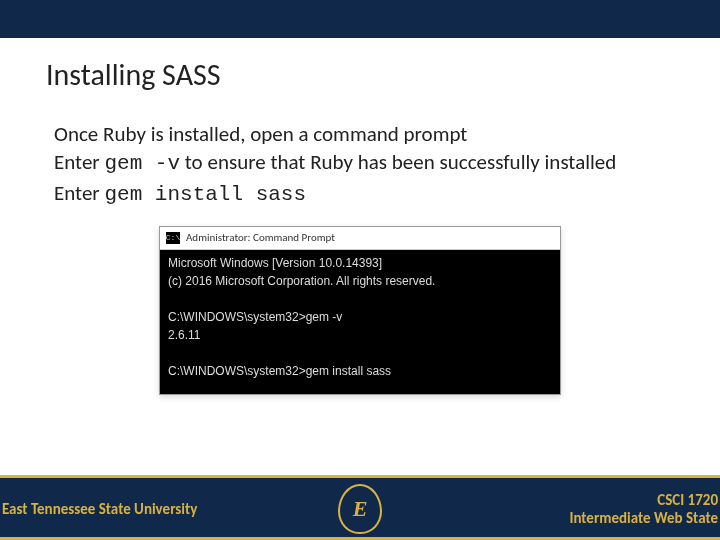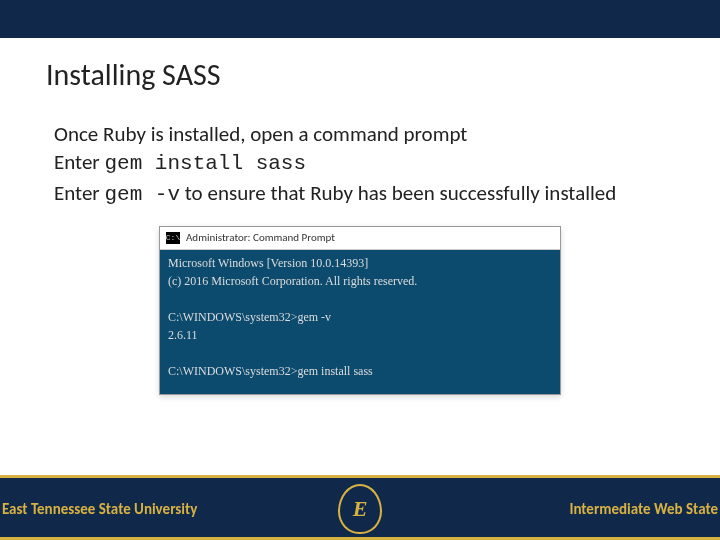--- a/index.html
+++ b/index.html
@@ -5,42 +5,42 @@
 html,body{margin:0;padding:0}
 body{width:720px;height:540px;background:#fff;font-family:Calibri,"Segoe UI",Arial,sans-serif;color:#222;position:relative}
 .top-bar{height:38px;background:#10294a}
 .content{padding:18px 46px 13px 46px}
 h1{font-size:30px;font-weight:400;margin:0 0 28px 0;color:#222}
 .body-text{font-size:21px;line-height:1.25;margin:0 0 2px 8px}
 .mono{font-family:"Courier New",monospace}
 .cmd-window{width:400px;margin:18px auto 0 auto;border:1px solid #999;background:#fff;box-shadow:0 2px 6px rgba(0,0,0,.15)}
 .cmd-title{height:22px;background:#fff;border-bottom:1px solid #ccc;display:flex;align-items:center;padding:0 6px;font-size:11px;color:#333}
 .cmd-icon{width:14px;height:12px;background:#000;color:#ccc;font-size:8px;display:flex;align-items:center;justify-content:center;margin-right:6px;font-family:"Courier New",monospace}
-.cmd-body{background:#0c4a6e;color:#ddd;font-family:Liberation Serif, serif;font-size:12px;line-height:1.5;padding:4px 8px 14px 8px;white-space:pre}
+.cmd-body{background:#000000;color:#ddd;font-family:Liberation Sans, sans-serif;font-size:12px;line-height:1.5;padding:4px 8px 14px 8px;white-space:pre}
 .footer{position:absolute;left:0;right:0;bottom:0;height:62px;background:#10294a;border-top:3px solid #d8b143;display:flex;align-items:center;justify-content:space-between;padding:0 2px;color:#d8b143}
 .footer-left{font-size:15px;line-height:1.2}
 .footer-left .l1{font-weight:600}
 .footer-right{text-align:right;font-size:15px;line-height:1.2;font-weight:600}
 .logo{width:40px;height:46px;background:#10294a;border:2px solid #d8b143;border-radius:50% 50% 48% 48%/55% 55% 45% 45%;display:flex;align-items:center;justify-content:center;color:#d8b143;font-family:Georgia,serif;font-weight:700;font-size:22px;font-style:italic;position:absolute;left:50%;transform:translateX(-50%)}
 .bottom-gold{position:absolute;left:0;right:0;bottom:0;height:3px;background:#d8b143}
 </style>
 </head>
 <body>
 
 <div class="top-bar"></div>
 
 <div class="content">
   <h1>Installing SASS</h1>
 
   <p class="body-text">Once Ruby is installed, open a command prompt</p>
   <p class="body-text">
-    <span>Enter </span><span class="mono">gem install sass</span>
+    <span>Enter </span><span class="mono">gem -v</span><span> to ensure that Ruby has been successfully installed</span>
   </p>
   <p class="body-text">
-    <span>Enter </span><span class="mono">gem -v</span><span> to ensure that Ruby has been successfully installed</span>
+    <span>Enter </span><span class="mono">gem install sass</span>
   </p>
 
   <div class="cmd-window">
     <div class="cmd-title">
       <span class="cmd-icon">C:\</span>
       <span>Administrator: Command Prompt</span>
     </div>
     <div class="cmd-body">Microsoft Windows [Version 10.0.14393]
 (c) 2016 Microsoft Corporation. All rights reserved.
 
@@ -50,16 +50,17 @@
 C:\WINDOWS\system32&gt;gem install sass</div>
   </div>
 </div>
 
 <div class="footer">
   <div class="footer-left">
     <div class="l1">East Tennessee State University</div>
   </div>
   <div class="logo">E</div>
   <div class="footer-right">
+    <div>CSCI 1720</div>
     <div>Intermediate Web State</div>
   </div>
   <div class="bottom-gold"></div>
 </div>
 
 </body></html>

